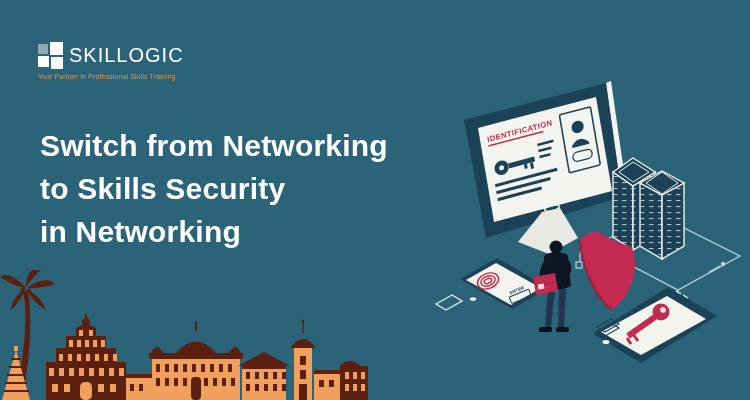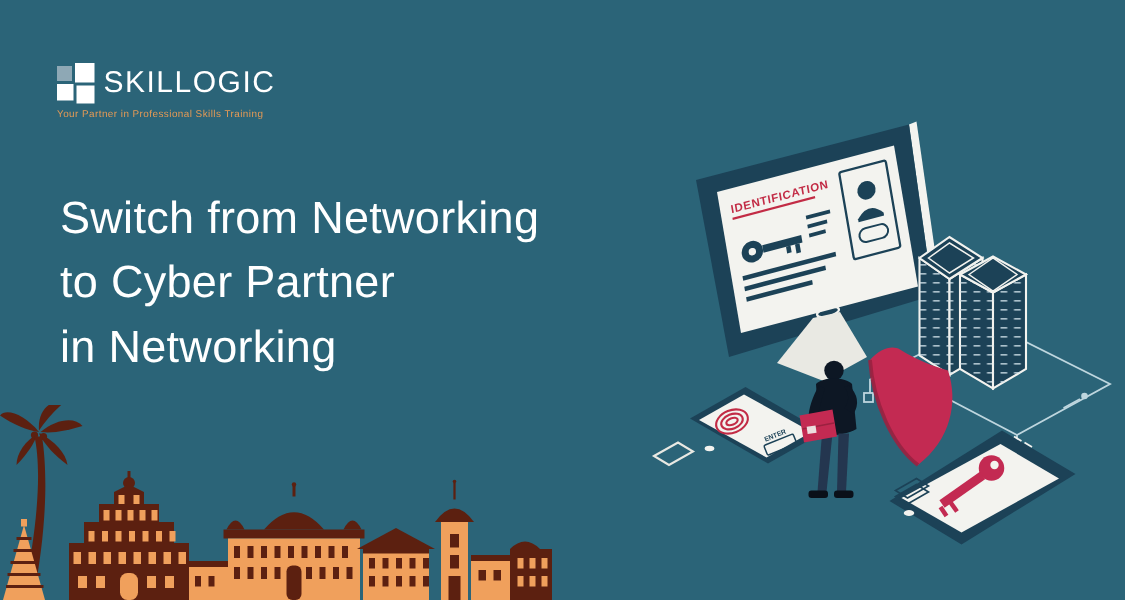--- a/index.html
+++ b/index.html
@@ -11,21 +11,21 @@
   .logo-grid{position:relative;width:26px;height:27px;flex:0 0 auto;}
   .sq{position:absolute;display:block;}
   .sq1{left:0;top:2px;width:10px;height:10px;background:#8ea8b5;}
   .sq2{left:12px;top:0;width:13px;height:13px;background:#ffffff;}
   .sq3{left:0;top:14px;width:11px;height:11px;background:#ffffff;}
   .sq4{left:13px;top:15px;width:12px;height:12px;background:#ffffff;}
   .logo-name{color:#ffffff;font-size:20px;font-weight:500;letter-spacing:1px;line-height:19px;}
   .logo-tagline{color:#e59a55;font-size:6.6px;letter-spacing:.3px;margin-top:4px;white-space:nowrap;}
   
   .headline{position:absolute;left:40px;top:124px;margin:0;color:#ffffff;
-            font-size:30px;font-weight:400;line-height:43px;letter-spacing:.2px;}
+            font-size:30px;font-weight:700;line-height:43px;letter-spacing:.2px;}
   .hl{display:block;}
   
   .illu{position:absolute;left:430px;top:75px;}
   .skyline{position:absolute;left:0;top:270px;}
 </style>
 </head>
 <body>
 
 <div class="canvas">
 
@@ -37,21 +37,21 @@
         <span class="sq sq3"></span>
         <span class="sq sq4"></span>
       </div>
       <div class="logo-name">SKILLOGIC</div>
     </div>
     <div class="logo-tagline">Your Partner in Professional Skills Training</div>
   </div>
 
   <h1 class="headline">
     <span class="hl">Switch from Networking</span>
-    <span class="hl">to Cyber Partner</span>
+    <span class="hl">to Skills Security</span>
     <span class="hl">in Networking</span>
   </h1>
 
   <svg class="illu" width="320" height="330" viewBox="430 75 320 330">
     <defs>
       <pattern id="srv" width="9" height="6" patternUnits="userSpaceOnUse">
         <rect x="1" y="2" width="4.5" height="1.1" fill="#cfe0e8"></rect>
       </pattern>
     </defs>
 

